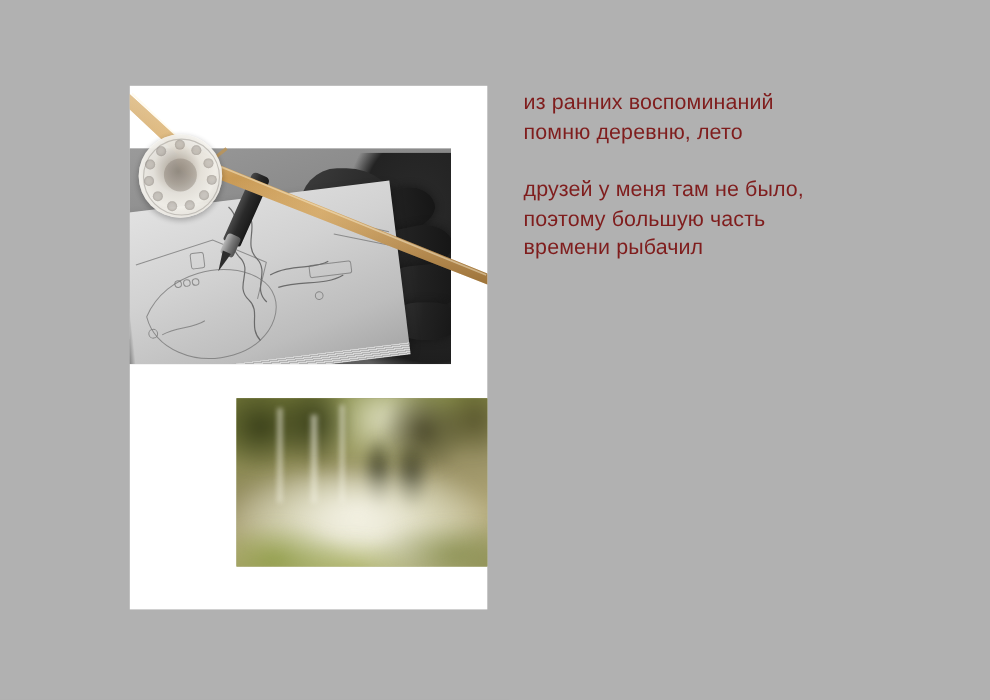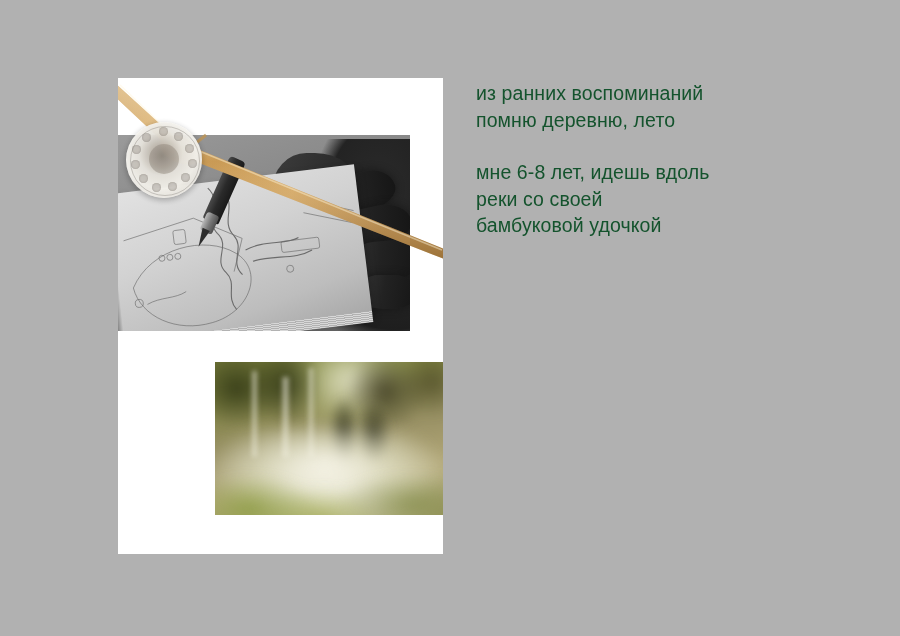--- a/index.html
+++ b/index.html
@@ -247,21 +247,21 @@
   }
 
   
   .text-col {
     position: absolute;
     left: 476px;
     top: 80px;
     width: 400px;
   }
   .para {
-    color: #14532d;
+    color: #7f1d1d;
     font-size: 19.5px;
     line-height: 26.5px;
     letter-spacing: 0.1px;
     margin: 0 0 26px 0;
     white-space: pre-line;
   }
   .para:last-child { margin-bottom: 0; }
 </style>
 </head>
 <body>
@@ -372,18 +372,18 @@
       <div class="reel-dot" style="left:13px; top:52px;"></div>
       <div class="reel-dot" style="left:5px;  top:38px;"></div>
       <div class="reel-dot" style="left:6px;  top:23px;"></div>
       <div class="reel-dot" style="left:16px; top:11px;"></div>
     </div>
   </div>
 
   <div class="text-col">
     <p class="para">из ранних воспоминаний
 помню деревню, лето</p>
-    <p class="para">мне 6-8 лет, идешь вдоль
-реки со своей
-бамбуковой удочкой</p>
+    <p class="para">друзей у меня там не было,
+поэтому большую часть
+времени рыбачил</p>
   </div>
 
 </div>
 
 </body></html>

